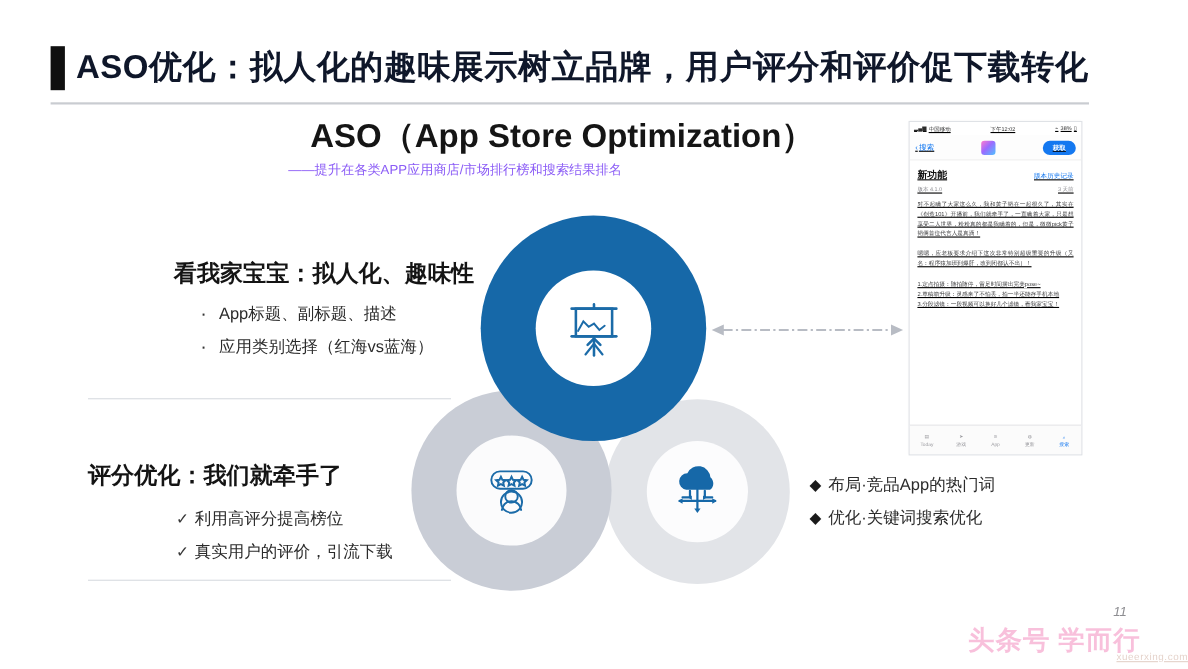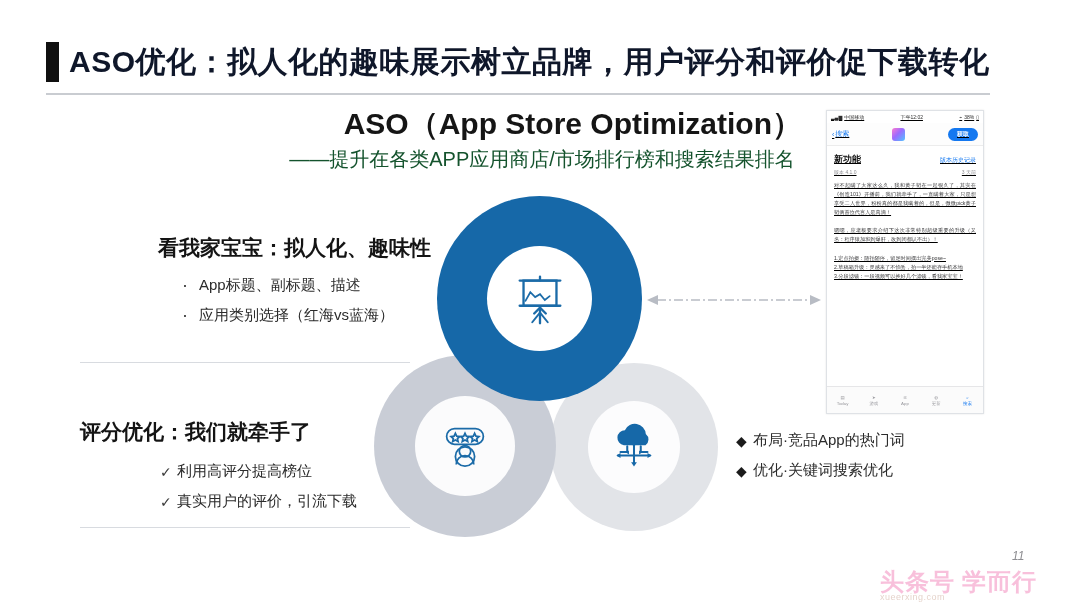--- a/index.html
+++ b/index.html
@@ -25,26 +25,26 @@
   .title-text{
     font-size:30px;font-weight:bold;color:#0f172a;
     letter-spacing:.5px;white-space:nowrap;line-height:1;
   }
   .title-rule{
     position:absolute;left:46px;top:93px;width:944px;height:2px;background:#c9ccd1;
   }
 
   
   .aso-head{
-    position:absolute;left:282px;top:104px;width:520px;text-align:right;
+    position:absolute;left:282px;top:104px;width:520px;text-align:left;
     font-size:30px;font-weight:bold;color:#151515;white-space:nowrap;
   }
   .aso-sub{
-    position:absolute;left:262px;top:146px;width:560px;text-align:center;
-    font-size:20px;color:#14532d;white-space:nowrap;
+    position:absolute;left:262px;top:146px;width:560px;text-align:left;
+    font-size:12px;color:#8b5cf6;white-space:nowrap;
   }
 
   
   .ring{position:absolute;border-radius:50%;}
   .ring-blue{
     left:437px;top:196px;width:205px;height:205px;
     background:#1668a8;
   }
   .ring-blue .hole{
     position:absolute;left:50px;top:50px;width:105px;height:105px;
@@ -157,21 +157,21 @@
   .watermark{
     position:absolute;left:880px;top:566px;width:200px;height:40px;
     opacity:.34;pointer-events:none;
   }
   .wm-main{
     font-size:24px;color:#ec4899;letter-spacing:1px;white-space:nowrap;
     font-weight:bold;
     font-family:Liberation Serif, serif;
   }
   .wm-url{
-    font-size:9px;color:#b07a62;letter-spacing:.5px;margin-top:-6px;text-align:left;
+    font-size:9px;color:#b07a62;letter-spacing:.5px;margin-top:-6px;text-align:right;text-decoration:underline;
   }
 </style>
 </head>
 <body>
 
 <div id="slide">
 
   <div class="title-row">
     <div class="title-bar"></div>
     <div class="title-text">ASO优化：拟人化的趣味展示树立品牌，用户评分和评价促下载转化</div>

